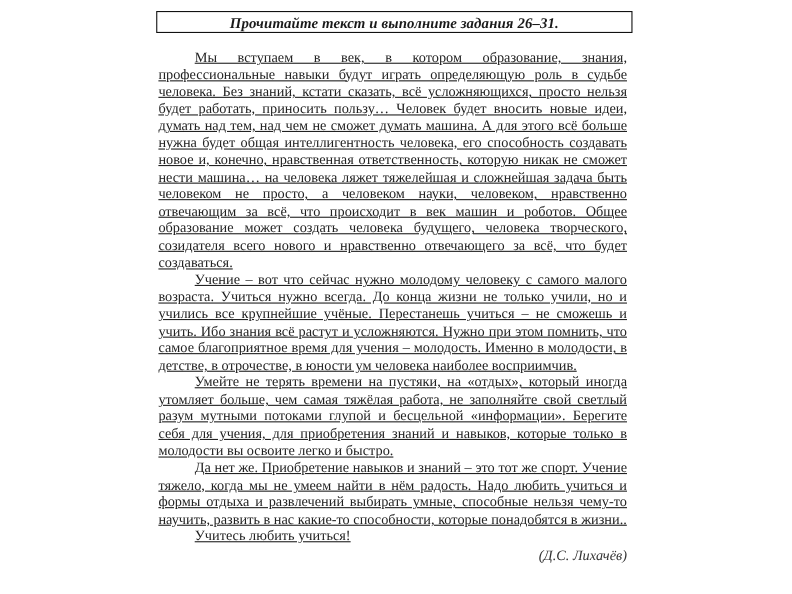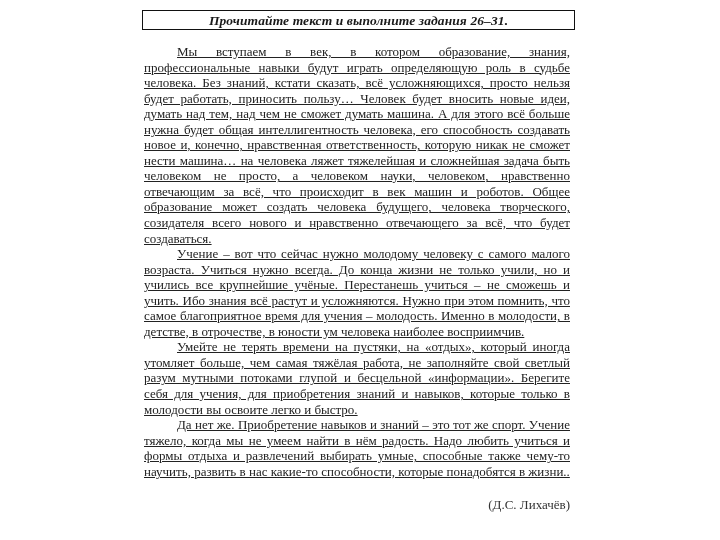--- a/index.html
+++ b/index.html
@@ -21,32 +21,33 @@
     position: absolute; left: 144px; top: 44px; width: 426px;
     font-family: "Liberation Serif", "DejaVu Serif", serif;
     font-size: 13px; line-height: 15.55px; color: #222;
     text-align: justify;
     text-decoration: underline;
   }
   .para { margin: 0; text-indent: 33px; }
   .signature {
     position: absolute; right: 150px; top: 497px;
     font-family: "Liberation Serif", "DejaVu Serif", serif;
-    font-size: 13px; color: #333; margin-left: 43px;
+    font-style: italic; font-size: 13px; color: #333; margin-left: 43px;
   }
 </style>
 </head>
 <body>
 
 <div class="page">
   <div class="header-box">
     <span class="header-title">Прочитайте текст и выполните задания 26–31.</span>
   </div>
 
   <div class="body-text">
     <p class="para">Мы вступаем в век, в котором образование, знания, профессиональные навыки будут играть определяющую роль в судьбе человека. Без знаний, кстати сказать, всё усложняющихся, просто нельзя будет работать, приносить пользу… Человек будет вносить новые идеи, думать над тем, над чем не сможет думать машина. А для этого всё больше нужна будет общая интеллигентность человека, его способность создавать новое и, конечно, нравственная ответственность, которую никак не сможет нести машина… на человека ляжет тяжелейшая и сложнейшая задача быть человеком не просто, а человеком науки, человеком, нравственно отвечающим за всё, что происходит в век машин и роботов. Общее образование может создать человека будущего, человека творческого, созидателя всего нового и нравственно отвечающего за всё, что будет создаваться.</p>
     <p class="para">Учение – вот что сейчас нужно молодому человеку с самого малого возраста. Учиться нужно всегда. До конца жизни не только учили, но и учились все крупнейшие учёные. Перестанешь учиться – не сможешь и учить. Ибо знания всё растут и усложняются. Нужно при этом помнить, что самое благоприятное время для учения – молодость. Именно в молодости, в детстве, в отрочестве, в юности ум человека наиболее восприимчив.</p>
     <p class="para">Умейте не терять времени на пустяки, на «отдых», который иногда утомляет больше, чем самая тяжёлая работа, не заполняйте свой светлый разум мутными потоками глупой и бесцельной «информации». Берегите себя для учения, для приобретения знаний и навыков, которые только в молодости вы освоите легко и быстро.</p>
-    <p class="para">Да нет же. Приобретение навыков и знаний – это тот же спорт. Учение тяжело, когда мы не умеем найти в нём радость. Надо любить учиться и формы отдыха и развлечений выбирать умные, способные также чему-то научить, развить в нас какие-то способности, которые понадобятся в жизни..</p>
+    <p class="para">Да нет же. Приобретение навыков и знаний – это тот же спорт. Учение тяжело, когда мы не умеем найти в нём радость. Надо любить учиться и формы отдыха и развлечений выбирать умные, способные нельзя чему-то научить, развить в нас какие-то способности, которые понадобятся в жизни..</p>
+    <p class="para">Учитесь любить учиться!</p>
   </div>
 
   <div class="signature">(Д.С. Лихачёв)</div>
 </div>
 
 </body></html>

